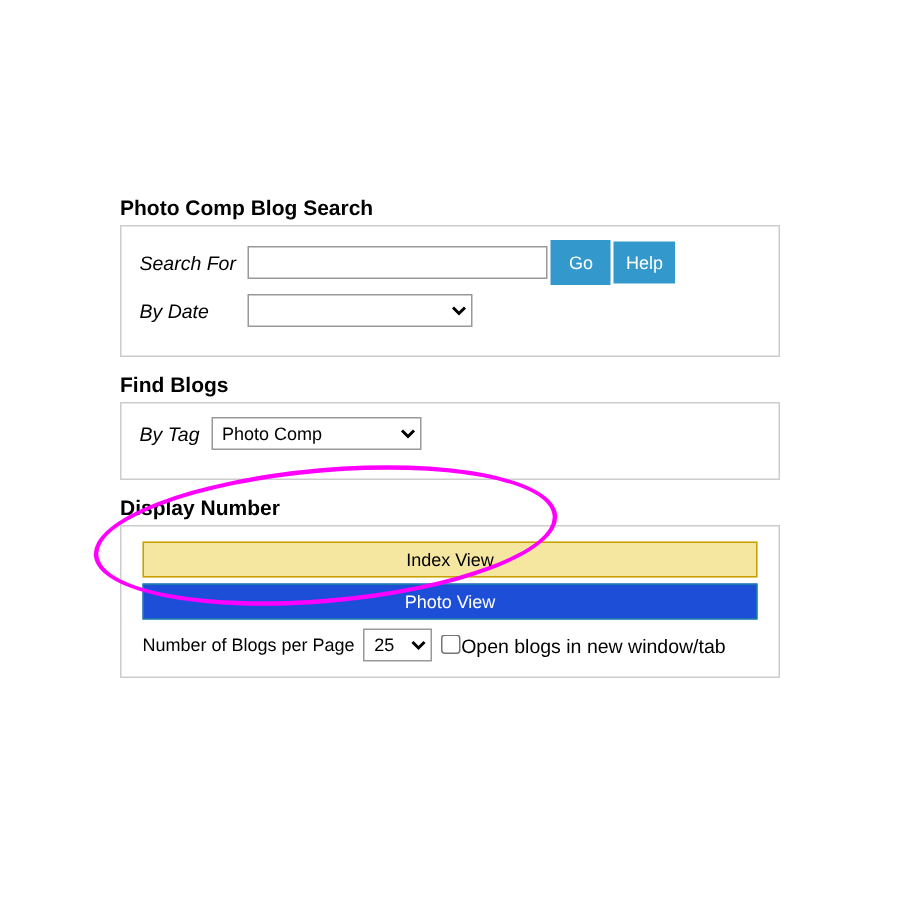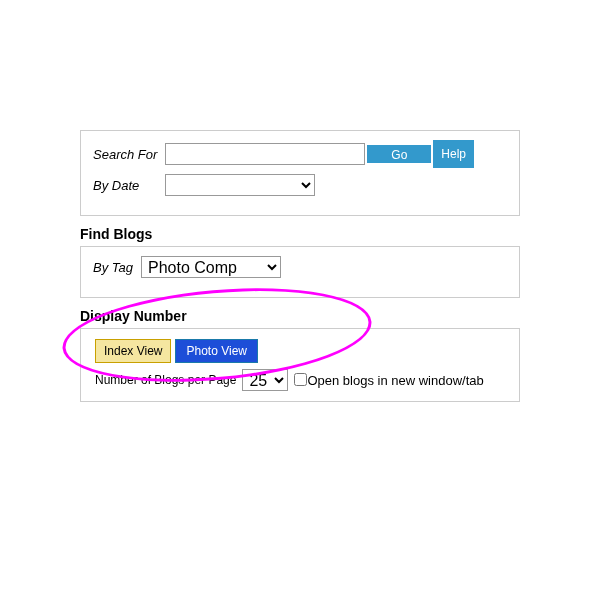--- a/index.html
+++ b/index.html
@@ -50,36 +50,36 @@
     input[type="text"] {
       width: 220px;
       height: 22px;
       border: 1px solid #999;
       font-size: 12px;
       padding: 2px 4px;
     }
     select {
       height: 22px;
       border: 1px solid #999;
-      font-size: 16px;
+      font-size: 12px;
       background: #fff;
       padding: 1px 2px;
     }
     .by-member-select {
       width: 240px;
     }
     .by-tag-select {
       width: 140px;
     }
     .btn-go {
       background: #3399cc;
       color: #fff;
       border: none;
-      padding: 3px 24px;
-      height: 18px;
+      padding: 3px 12px;
+      height: 30px;
       font-size: 12px;
       cursor: pointer;
       margin-left: 2px;
     }
     .btn-help {
       background: #3399cc;
       color: #fff;
       border: none;
       padding: 3px 8px;
       height: 28px;
@@ -113,20 +113,21 @@
       z-index: 10;
       transform: rotate(-5deg);
     }
     .display-options-content {
       padding: 4px 6px;
     }
     .view-buttons {
       display: flex;
       gap: 4px;
       margin-bottom: 6px;
+      flex-direction: column;
     }
     .btn-index-view {
       background: #f5e6a0;
       border: 1px solid #c8a000;
       color: #000;
       padding: 2px 8px;
       font-size: 12px;
       cursor: pointer;
       height: 24px;
     }
@@ -160,20 +161,21 @@
     input[type="checkbox"] {
       cursor: pointer;
     }
   </style>
 </head>
 <body>
 
 <div class="page-wrapper">
   <div class="form-container">
 
+    <div class="section-title">Photo Comp Blog Search</div>
     <div class="section-border">
       <table class="form-table">
         <tbody>
             <tr>
           <td class="label-cell">Search For</td>
           <td class="input-cell">
             <div class="search-input-group">
               <input type="text" style="width: 200px;">
               <button class="btn-go">Go</button>
               <button class="btn-help">Help</button>

